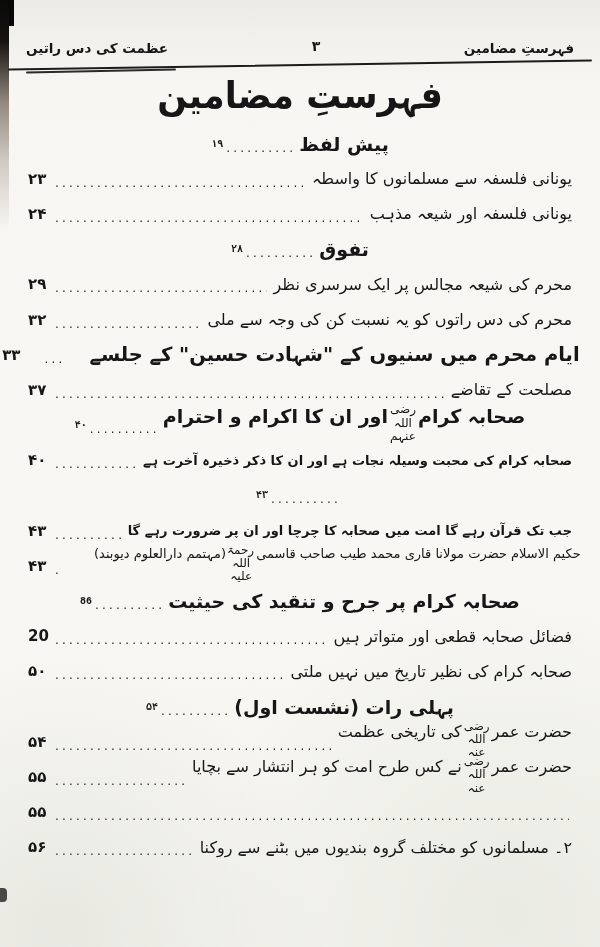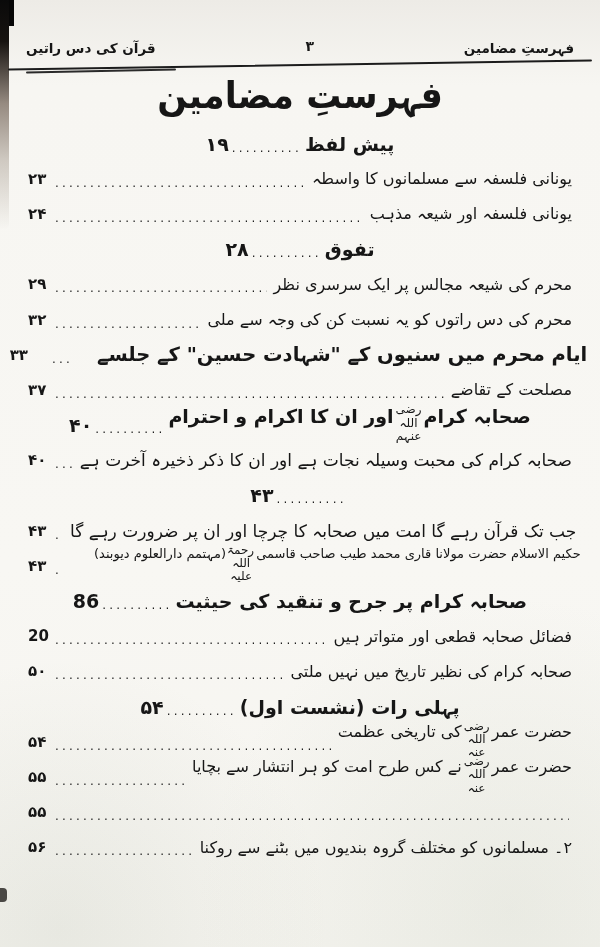--- a/index.html
+++ b/index.html
@@ -65,46 +65,46 @@
   }
   .leader{
     font-size:12px;letter-spacing:3.2px;line-height:1;color:#1d1d1d;
     white-space:nowrap;margin:0 3px;position:relative;top:4px;
   }
   .t{
     font-size:16px;white-space:nowrap;direction:rtl;unicode-bidi:isolate;
   }
   .row.entry .leader{flex:1 1 0;overflow:hidden;min-width:8px;}
   .row.entry .t{margin-left:4px;}
-  .row.entry.long .t{font-size:17px;}
+  .row.entry.long .t{font-size:13px;font-weight:bold;}
   .row.entry.xlong .t{font-size:13px;margin-left:28px;}
   .row.chapter{justify-content:center;}
   .row.chapter .t{font-weight:bold;font-size:19px;}
-  .row.chapter .page-num{font-weight:bold;font-size:19px;min-width:0;}
-  .row.chapter-wide{gap:21px;}
+  .row.chapter .page-num{font-weight:bold;font-size:10px;min-width:0;font-family:Liberation Mono, monospace;}
+  .row.chapter-wide{justify-content:center;gap:21px;}
   .row.chapter-wide .t{font-weight:bold;font-size:19.5px;}
   .row.chapter-wide .page-num{font-weight:bold;min-width:0;}
   .hon{
     display:inline-block;font-size:12px;font-weight:normal;line-height:1.1;
     width:26px;white-space:normal;vertical-align:top;margin:0 2px;
     text-align:center;transform:translateY(-2px);
   }
 </style>
 </head>
 <body>
 
 <div class="page">
   <div class="edge-corner"></div>
   <div class="edge-left"></div>
   <div class="edge-speck"></div>
 
   <div class="header">
     <span class="h-side">فہرستِ مضامین</span>
     <span class="h-num">۳</span>
-    <span class="h-side">قرآن کی دس راتیں</span>
+    <span class="h-side">عظمت کی دس راتیں</span>
   </div>
   <div class="rule"></div>
   <div class="rule2"></div>
 
   <h1 class="title">فہرستِ مضامین</h1>
 
   <div class="toc" id="toc">
       <div class="row chapter">
         <span class="page-num">۱۹</span>
         <span class="leader">..........</span>

